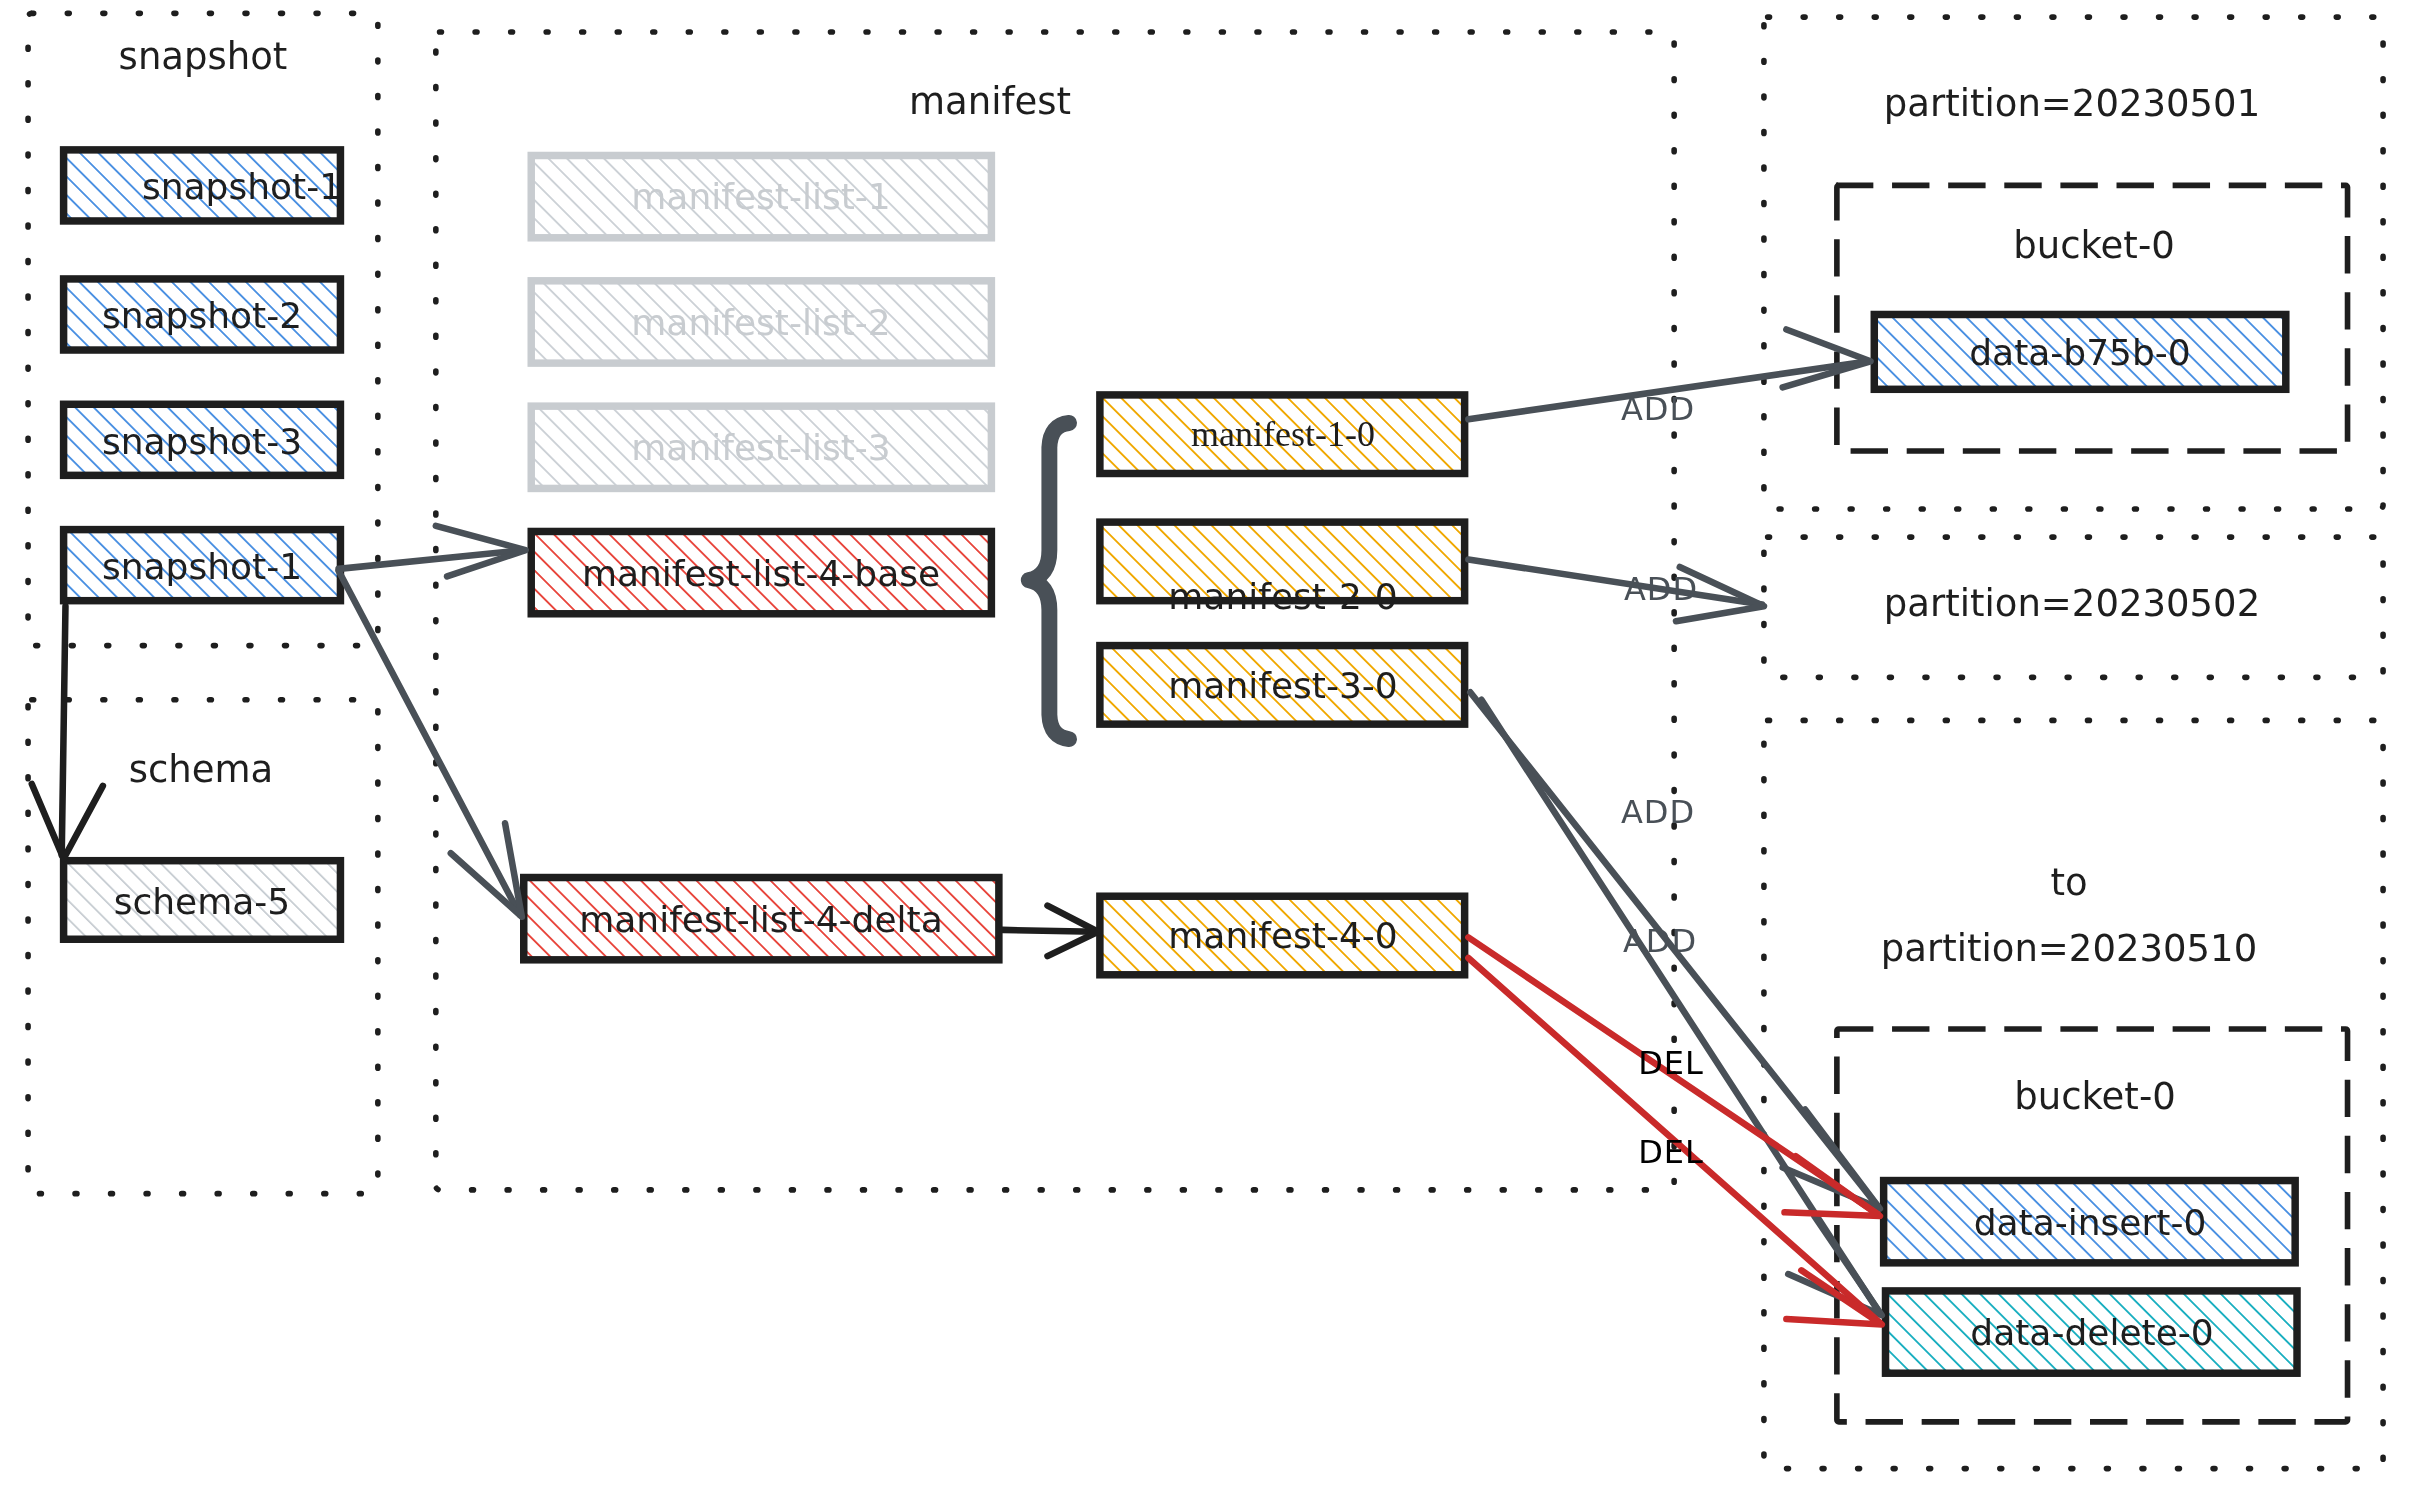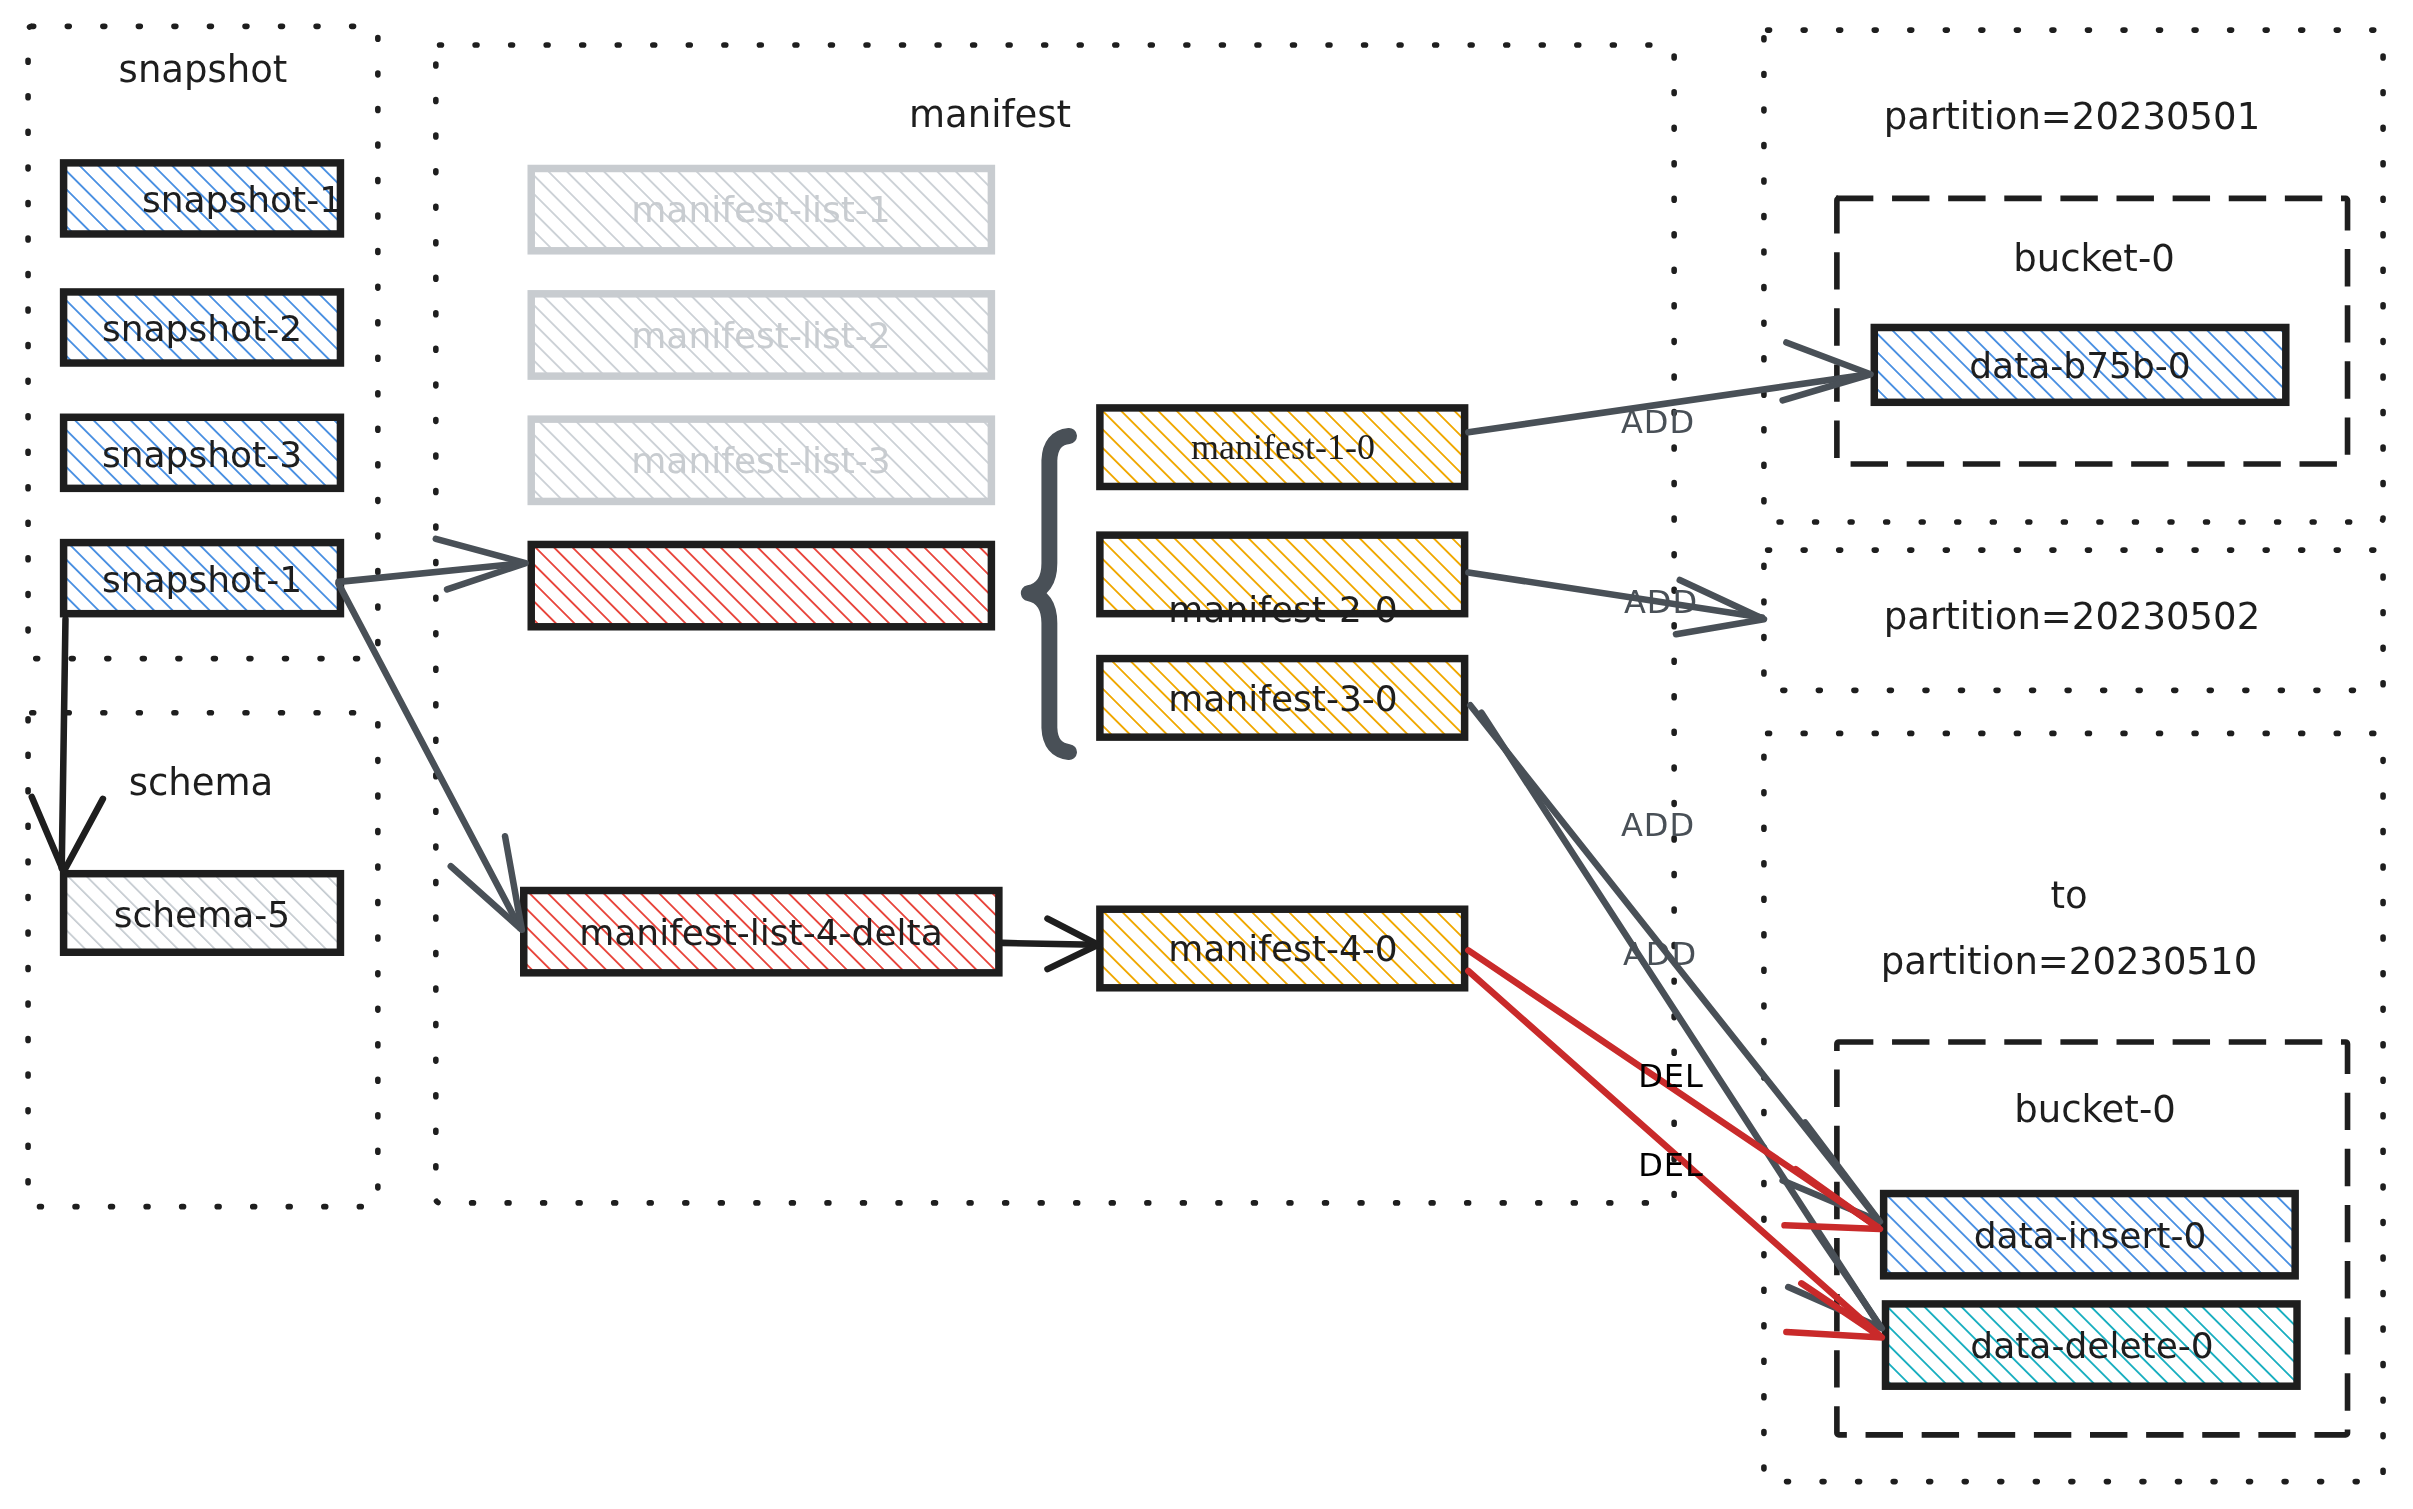--- a/index.html
+++ b/index.html
@@ -1,18 +1,18 @@
 <!DOCTYPE html>
 <html style="font-size:15px"><head>
 <meta charset="utf-8">
 <style>
   html,body{margin:0;padding:0;background:#fff;}
   body{width:2413px;height:1510px;position:relative;overflow:hidden;
        font-family:"DejaVu Sans", sans-serif;}
-  #stage{position:absolute;left:0;top:13px;width:2413px;height:1304px;}
+  #stage{position:absolute;left:0;top:0;width:2413px;height:1304px;}
   svg{position:absolute;left:0;top:0;width:2413px;height:1510px;}
   .lbl{position:absolute;color:#1e1e1e;white-space:nowrap;
        font-family:"DejaVu Sans", sans-serif;font-weight:400;
        transform:translate(-50%,-50%);pointer-events:none;}
   .grouptitle{font-size:37px;}
   .boxlbl{font-size:36px;}
   .ghost{color:#c8ccd0;}
   .edgelbl{font-size:32px;color:#495057;letter-spacing:0.9px;}
   .edgelbl.del{color:#000000;}
 </style>
@@ -156,20 +156,21 @@
 <div class="lbl boxlbl" style="left:202px;top:315px;">snapshot-2</div>
 <div class="lbl boxlbl" style="left:202px;top:441px;">snapshot-3</div>
 <div class="lbl boxlbl" style="left:202px;top:566px;">snapshot-1</div>
 
 <div class="lbl boxlbl" style="left:202px;top:901px;">schema-5</div>
 
 <div class="lbl boxlbl ghost" style="left:761px;top:196px;">manifest-list-1</div>
 <div class="lbl boxlbl ghost" style="left:761px;top:322px;">manifest-list-2</div>
 <div class="lbl boxlbl ghost" style="left:761px;top:447px;">manifest-list-3</div>
 
+<div class="lbl boxlbl" style="left:761px;top:573px;">manifest-list-4-base</div>
 <div class="lbl boxlbl" style="left:761px;top:919px;">manifest-list-4-delta</div>
 
 <div class="lbl boxlbl" style="left:1283px;top:434px;font-family:Liberation Serif, serif;">manifest-1-0</div>
 <div class="lbl boxlbl" style="left:1283px;top:561px;margin-top:35px;">manifest-2-0</div>
 <div class="lbl boxlbl" style="left:1283px;top:685px;">manifest-3-0</div>
 <div class="lbl boxlbl" style="left:1283px;top:935px;">manifest-4-0</div>
 
 <div class="lbl boxlbl" style="left:2080px;top:352px;">data-b75b-0</div>
 <div class="lbl boxlbl" style="left:2090px;top:1222px;">data-insert-0</div>
 <div class="lbl boxlbl" style="left:2092px;top:1332px;">data-delete-0</div>

